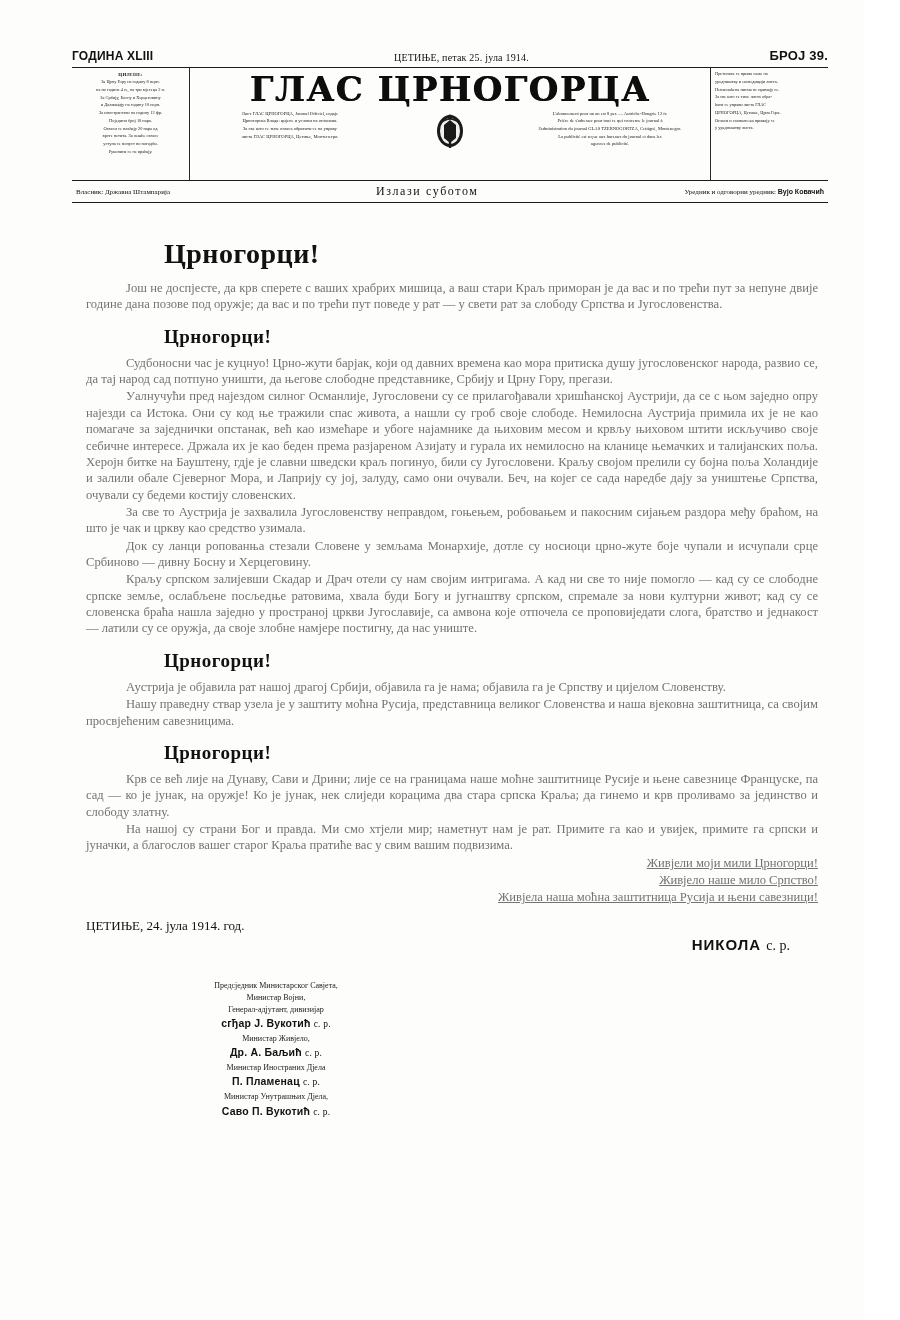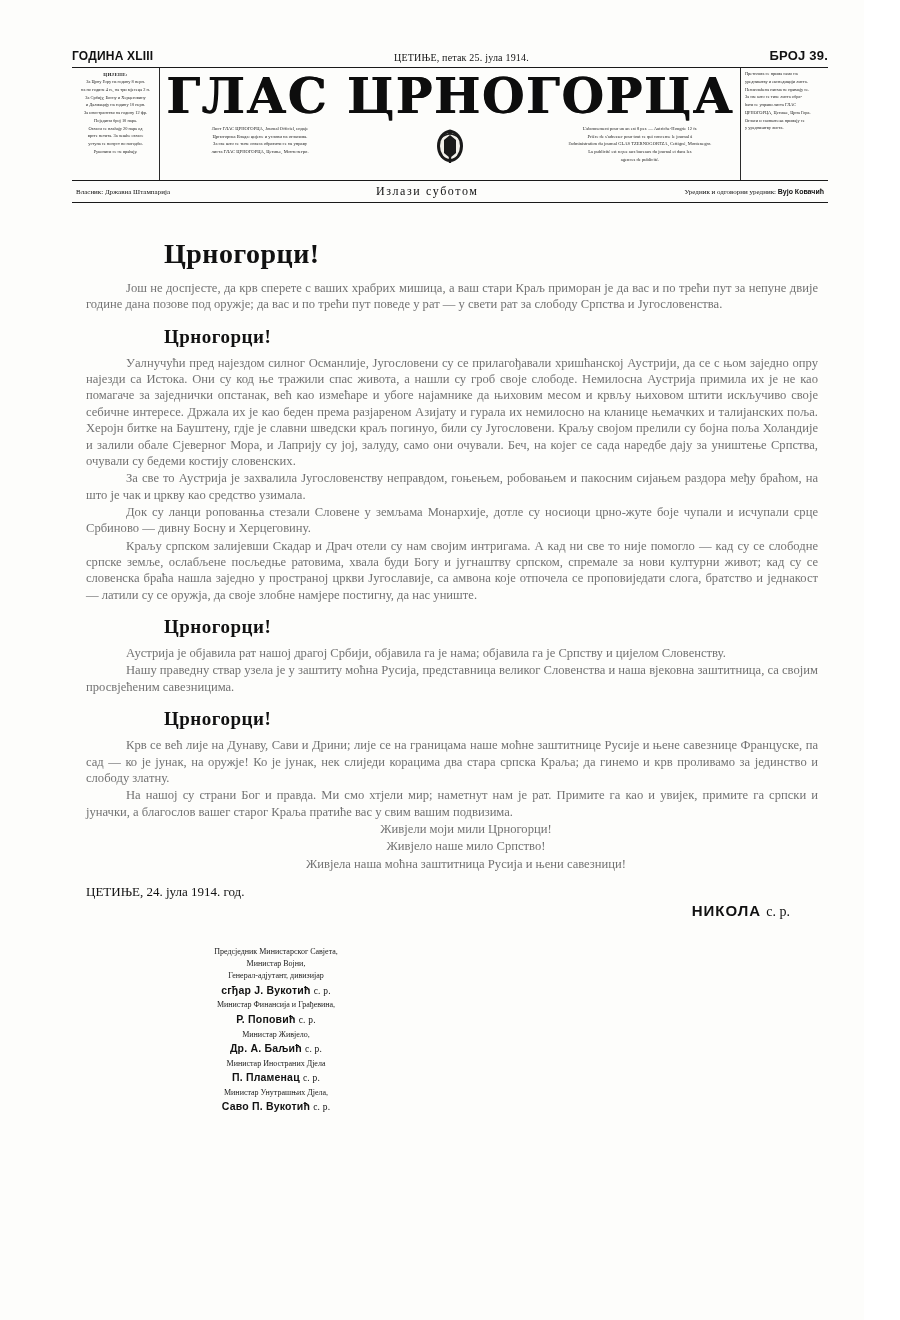--- a/index.html
+++ b/index.html
@@ -90,21 +90,21 @@
     display: flex;
     flex-direction: column;
     align-items: center;
     justify-content: flex-start;
     padding: 2px 6px 2px 6px;
     box-sizing: border-box;
   }
   .paper-title {
     font-family: "DejaVu Serif", serif;
     font-weight: bold;
-    font-size: 49px;
+    font-size: 34px;
     letter-spacing: 1.5px;
     line-height: 1.02;
     margin: 2px 0 0 0;
     white-space: nowrap;
     color: #0d0d0d;
     text-shadow: 0.6px 0 0 #0d0d0d;
   }
   .subinfo {
     display: flex;
     width: 100%;
@@ -170,21 +170,21 @@
   }
   p.para {
     margin: 0 0 1px 0;
     font-size: 12.6px;
     line-height: 1.30;
     text-align: justify;
     text-indent: 40px;
     color: #737373;
     font-family: "Liberation Serif", serif;
   }
-  .closing p.para { text-indent: 28px; text-align: center; }
+  .closing p.para { text-indent: 28px; text-align: right; text-decoration: underline; }
 
   .dateline {
     margin-top: 12px;
     font-size: 13px;
     font-family: "Liberation Serif", serif;
   }
   .signature-row {
     position: relative;
     margin-top: 2px;
     min-height: 30px;
@@ -309,20 +309,21 @@
     </div>
 
   </div>
 
   <div class="content">
 
     <h1 class="headline">Црногорци!</h1>
     <p class="para">Још не доспјесте, да крв сперете с ваших храбрих мишица, а ваш стари Краљ приморан је да вас и по трећи пут за непуне двије године дана позове под оружје; да вас и по трећи пут поведе у рат — у свети рат за слободу Српства и Југословенства.</p>
 
     <h2 class="headline sub">Црногорци!</h2>
+    <p class="para">Судбоносни час је куцнуо! Црно-жути барјак, који од давних времена као мора притиска душу југословенског народа, развио се, да тај народ сад потпуно уништи, да његове слободне представнике, Србију и Црну Гору, прегази.</p>
     <p class="para">Уалнучући пред најездом силног Османлије, Југословени су се прилагођавали хришћанској Аустрији, да се с њом заједно опру најезди са Истока. Они су код ње тражили спас живота, а нашли су гроб своје слободе. Немилосна Аустрија примила их је не као помагаче за заједнички опстанак, већ као измећаре и убоге најамнике да њиховим месом и крвљу њиховом штити искључиво своје себичне интересе. Држала их је као беден према разјареном Азијату и гурала их немилосно на кланице њемачких и талијанских поља. Херојн битке на Бауштену, гдје је славни шведски краљ погинуо, били су Југословени. Краљу својом прелили су бојна поља Холандије и залили обале Сјеверног Мора, и Лаприју су јој, залуду, само они очували. Беч, на којег се сада наредбе дају за уништење Српства, очували су бедеми костију словенских.</p>
     <p class="para">За све то Аустрија је захвалила Југословенству неправдом, гоњењем, робовањем и пакосним сијањем раздора међу браћом, на што је чак и цркву као средство узимала.</p>
     <p class="para">Док су ланци ропованња стезали Словене у земљама Монархије, дотле су носиоци црно-жуте боје чупали и исчупали срце Србиново — дивну Босну и Херцеговину.</p>
     <p class="para">Краљу српском залијевши Скадар и Драч отели су нам својим интригама. А кад ни све то није помогло — кад су се слободне српске земље, ослабљене посљедње ратовима, хвала буди Богу и југнаштву српском, спремале за нови културни живот; кад су се словенска браћа нашла заједно у пространој цркви Југославије, са амвона које отпочела се проповиједати слога, братство и једнакост — латили су се оружја, да своје злобне намјере постигну, да нас униште.</p>
 
     <h2 class="headline sub">Црногорци!</h2>
     <p class="para">Аустрија је објавила рат нашој драгој Србији, објавила га је нама; објавила га је Српству и цијелом Словенству.</p>
     <p class="para">Нашу праведну ствар узела је у заштиту моћна Русија, представница великог Словенства и наша вјековна заштитница, са својим просвјећеним савезницима.</p>
 
     <h2 class="headline sub">Црногорци!</h2>
@@ -349,27 +350,20 @@
       <div class="grp">
         <div class="title">Предсједник Министарског Савјета,</div>
         <div class="title">Министар Војни,</div>
         <div class="title">Генерал-адјутант, дивизијар</div>
         <div class="name">
           <span>сгђар Ј. Вукотић</span>
           <span class="sr">с. р.</span>
         </div>
       </div>
 
-      <div class="grp">
-        <div class="title">Министар Финансија и Грађевина,</div>
-        <div class="name">
-          <span>Р. Поповић</span>
-          <span class="sr">с. р.</span>
-        </div>
-      </div>
 
       <div class="grp">
         <div class="title">Министар Живјело,</div>
         <div class="name">
           <span>Др. А. Баљић</span>
           <span class="sr">с. р.</span>
         </div>
       </div>
 
       <div class="grp">

